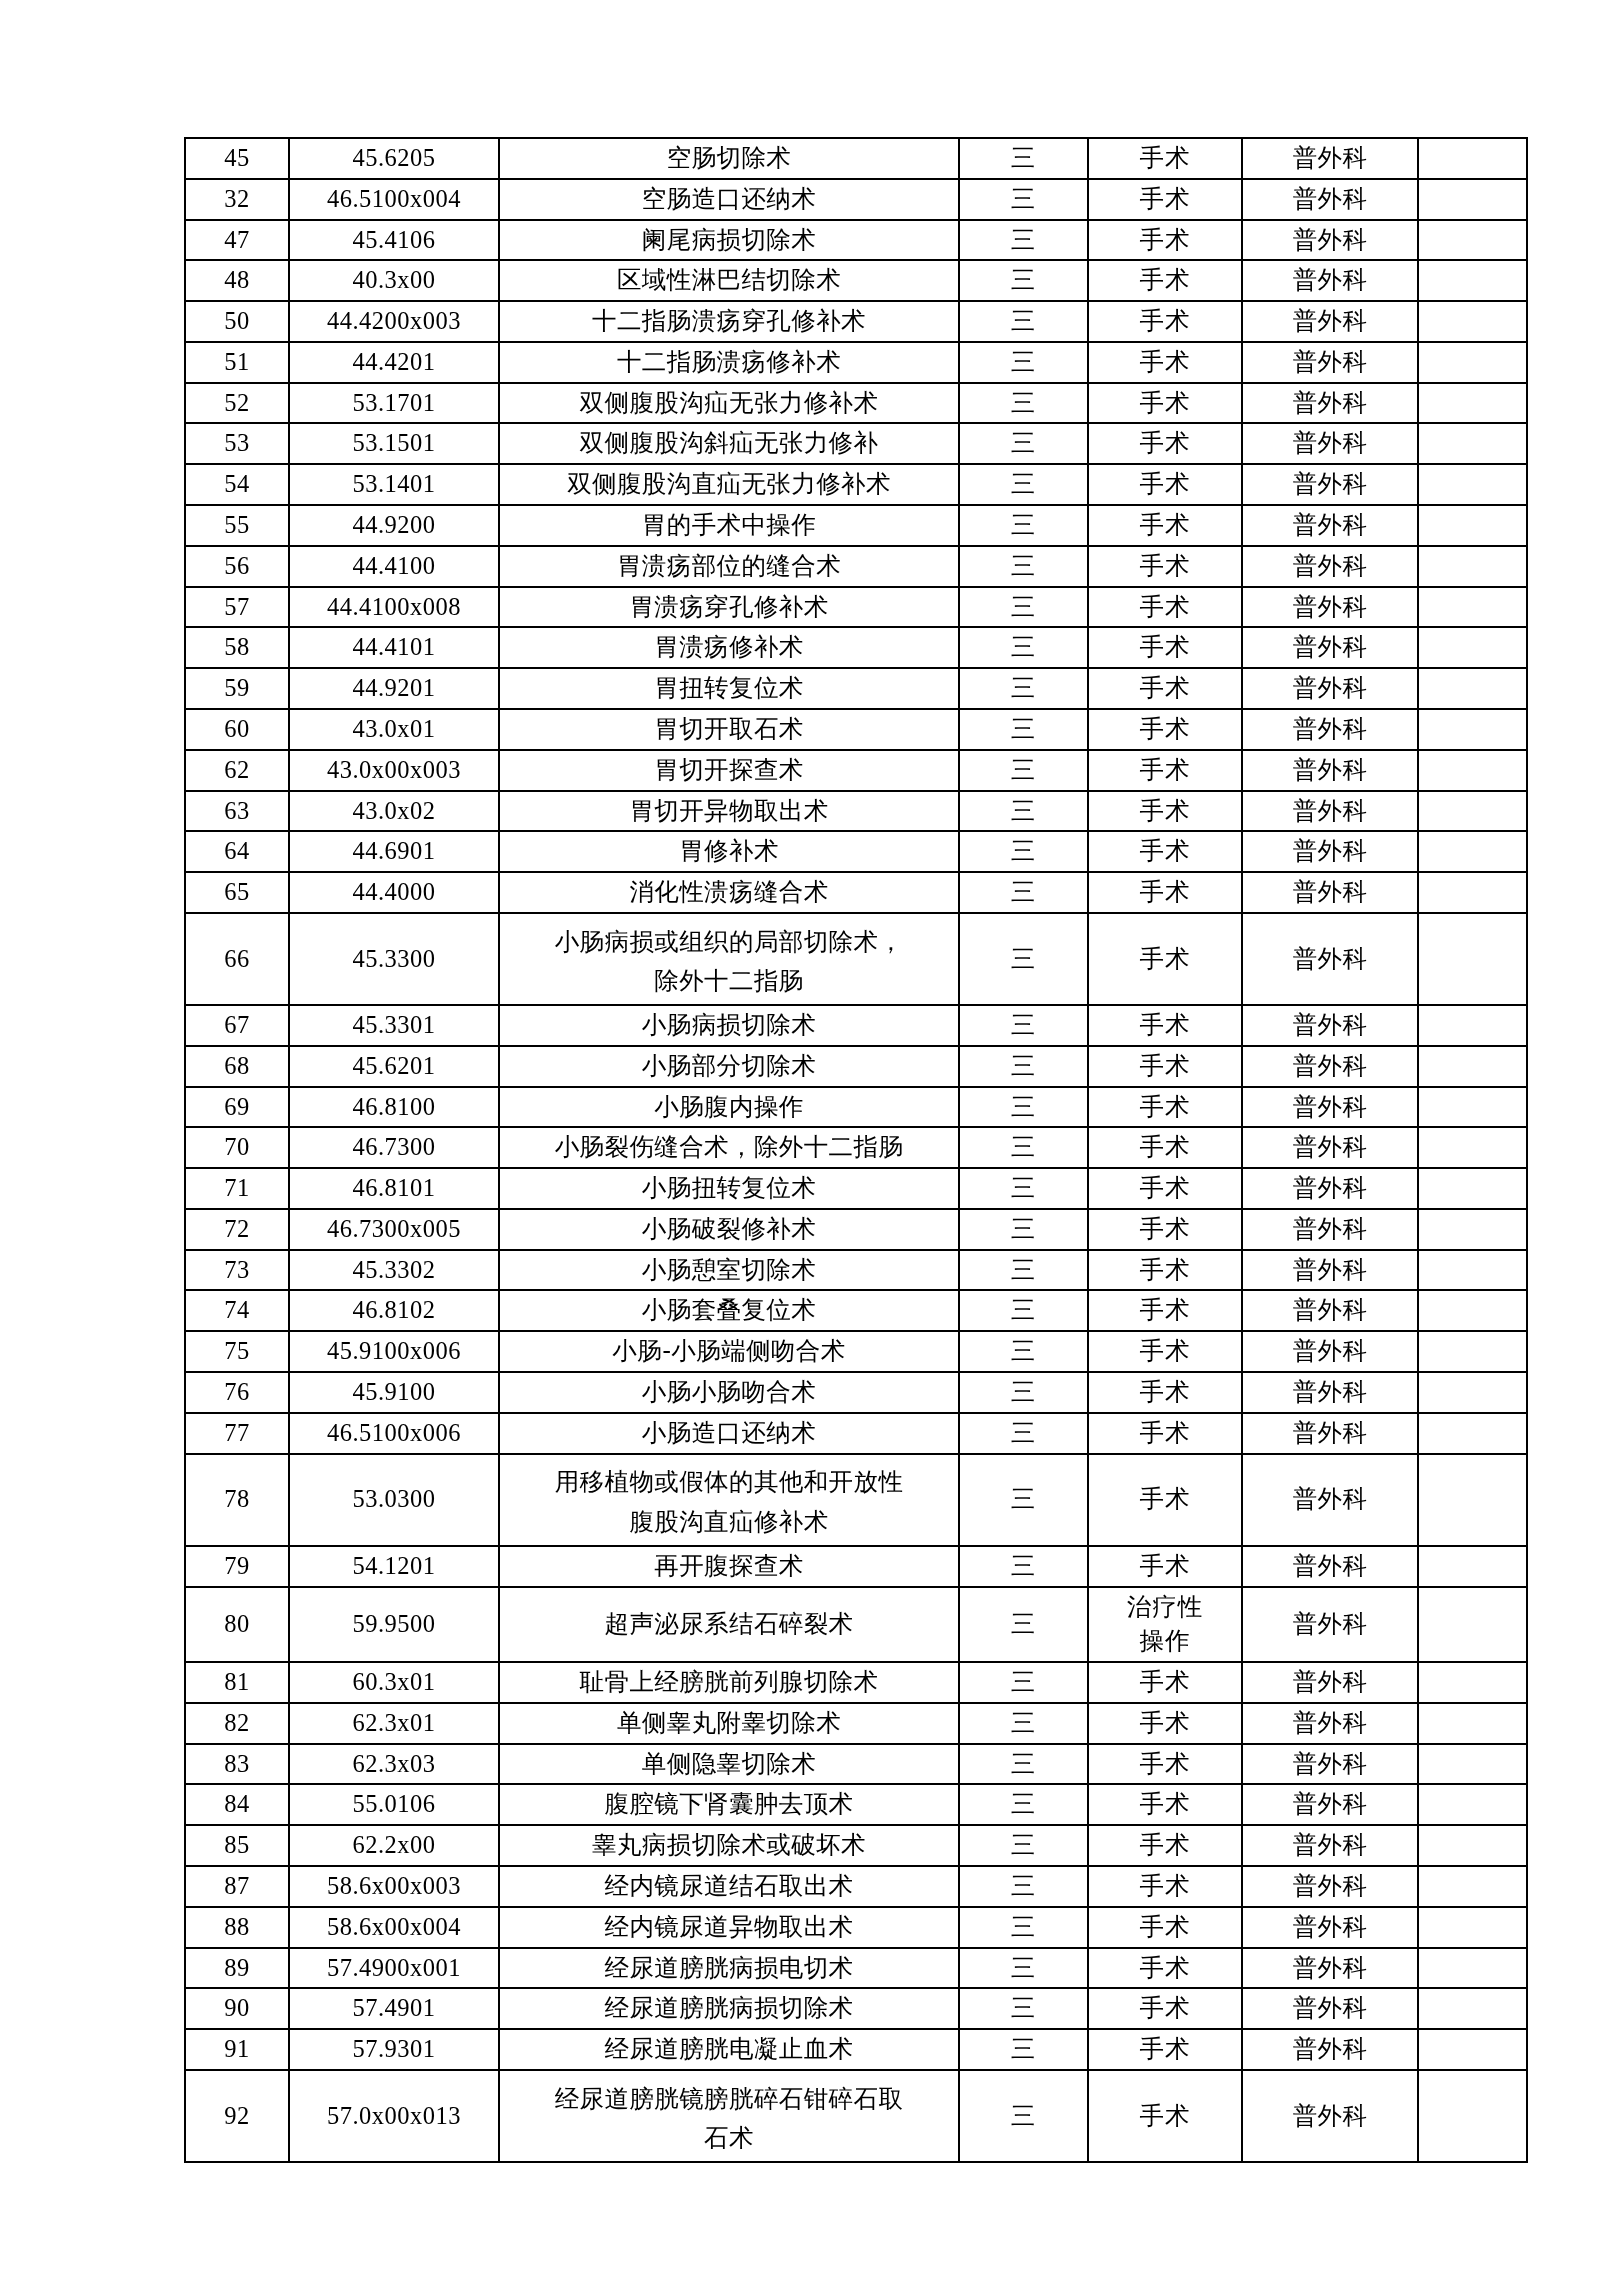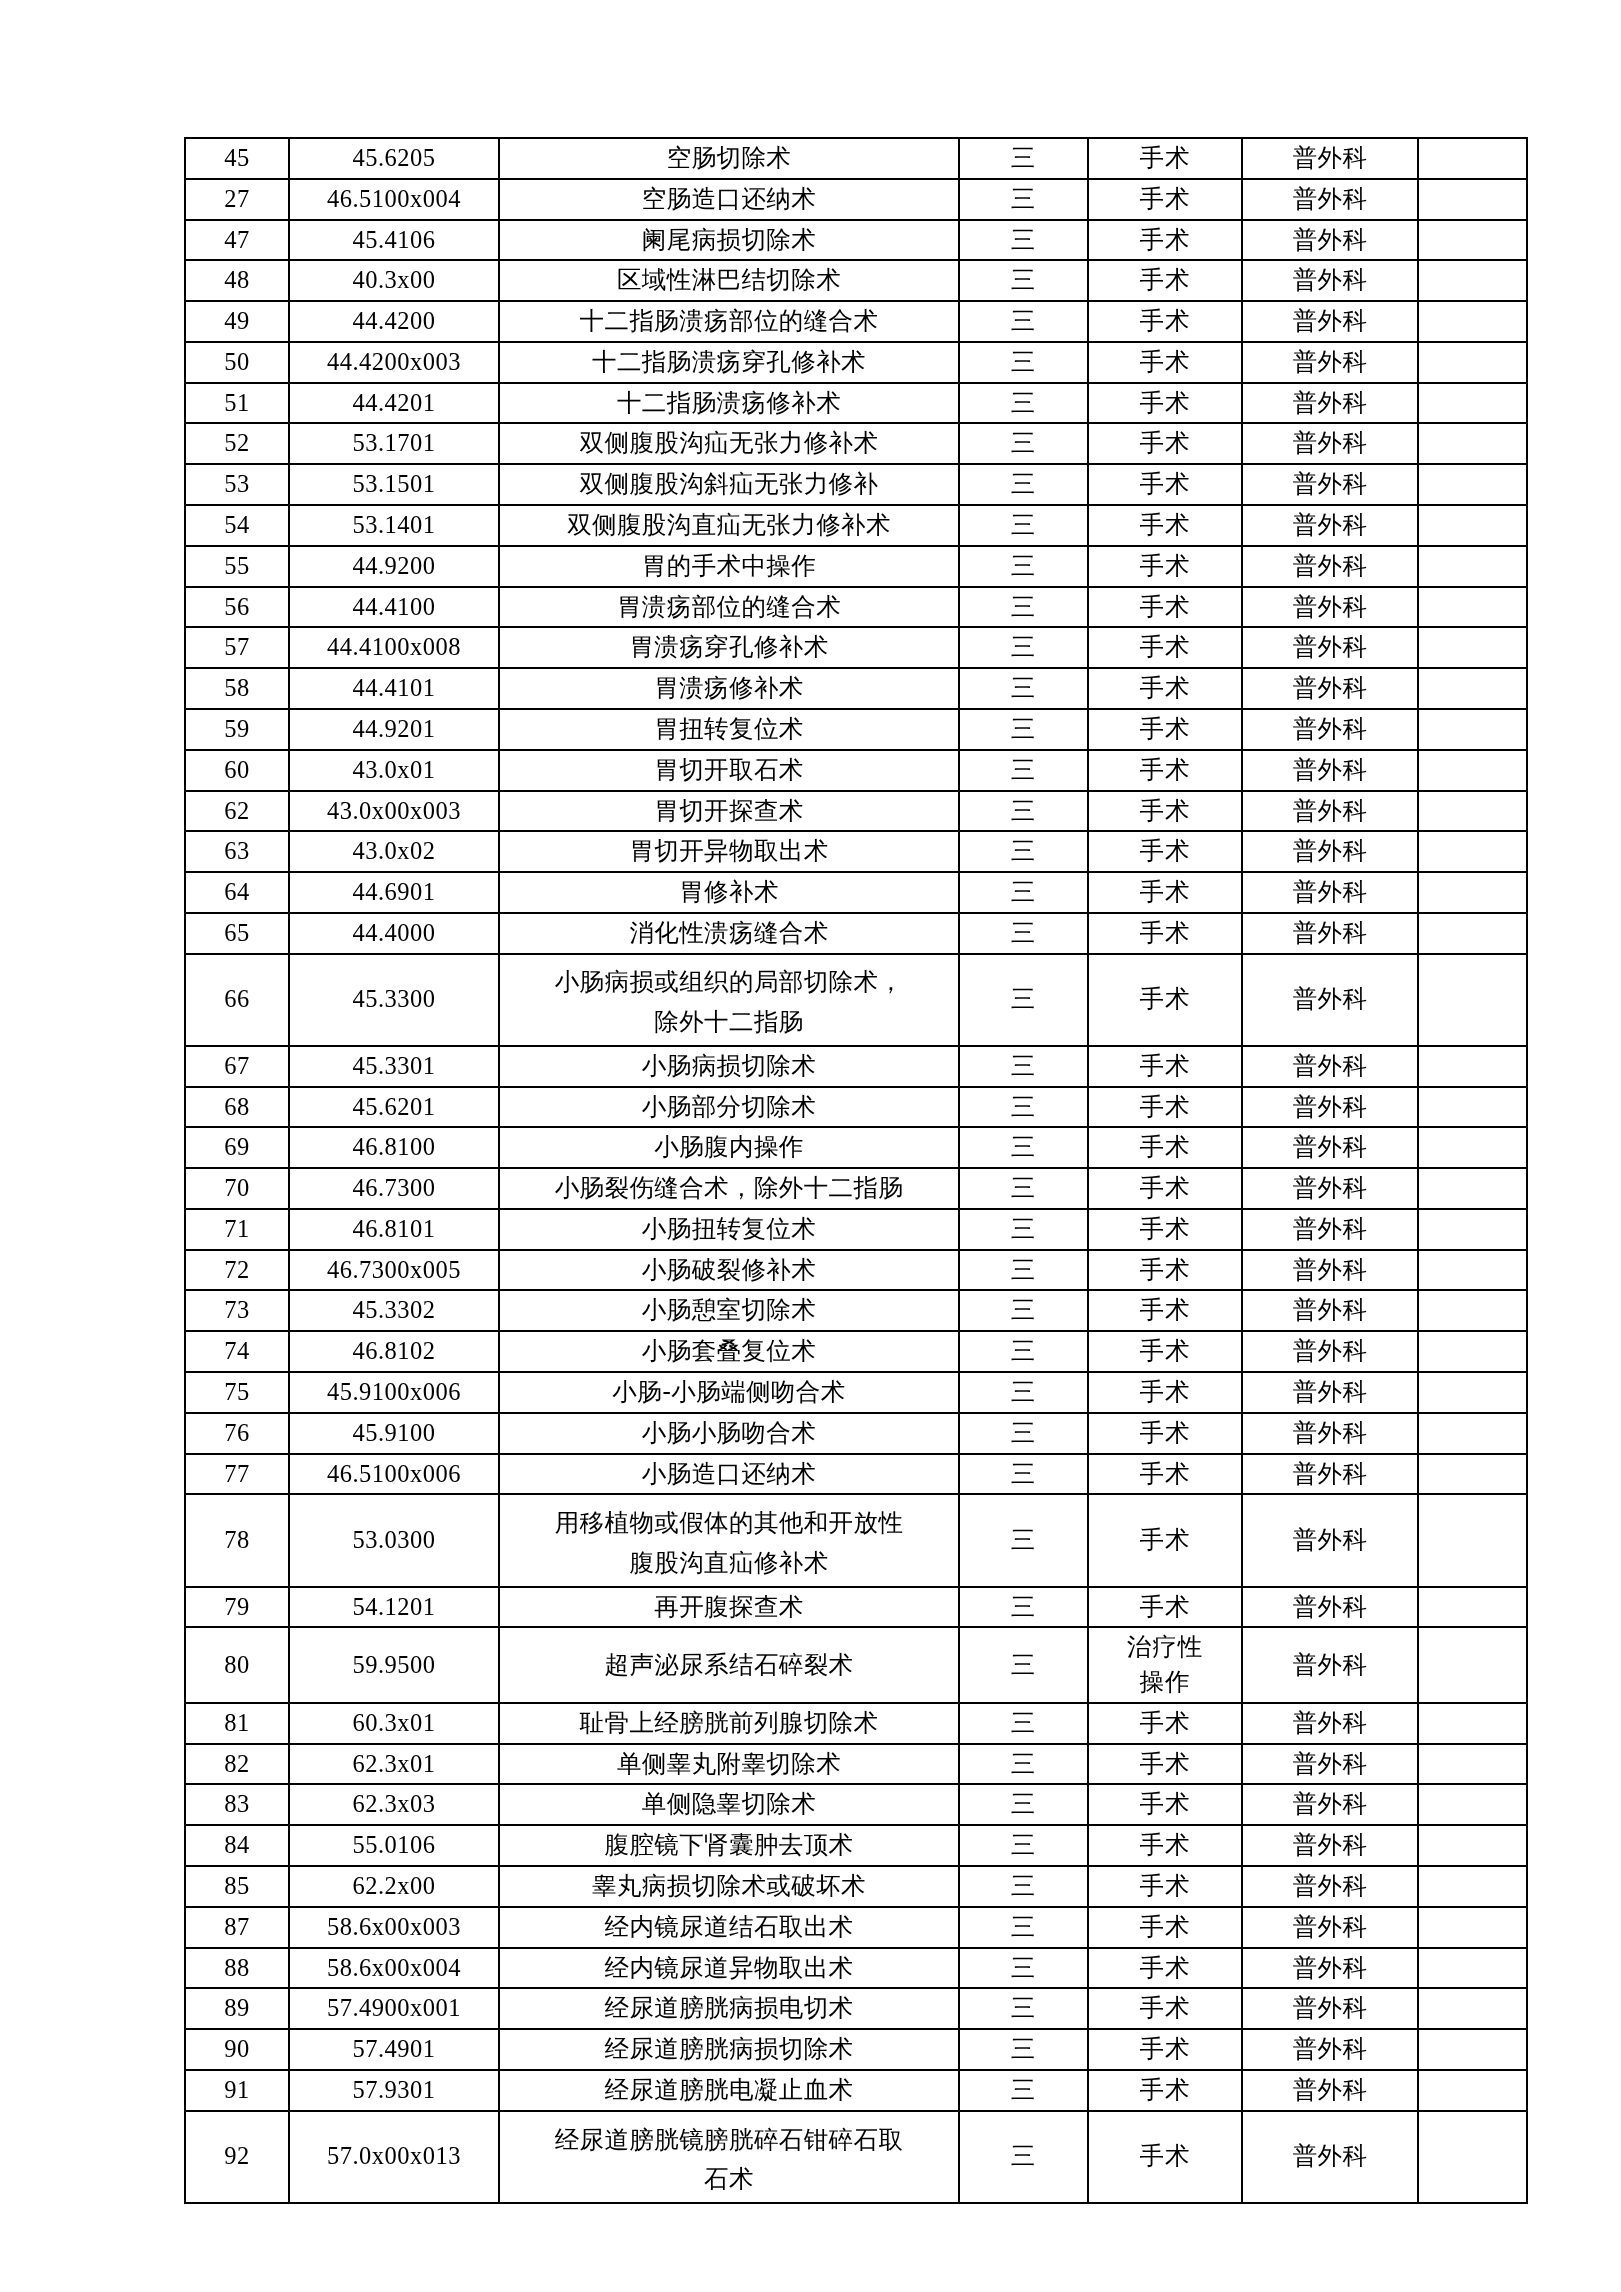--- a/index.html
+++ b/index.html
@@ -96,50 +96,41 @@
           <tr>
             <td class="idx">45</td>
             <td class="code">45.6205</td>
             <td class="name">空肠切除术</td>
             <td class="grade">三</td>
             <td class="type">手术</td>
             <td class="dept">普外科</td>
             <td class="blank"></td>
           </tr>
           <tr>
-            <td class="idx">27</td>
+            <td class="idx">32</td>
             <td class="code">46.5100x004</td>
             <td class="name">空肠造口还纳术</td>
             <td class="grade">三</td>
             <td class="type">手术</td>
             <td class="dept">普外科</td>
             <td class="blank"></td>
           </tr>
           <tr>
             <td class="idx">47</td>
             <td class="code">45.4106</td>
             <td class="name">阑尾病损切除术</td>
             <td class="grade">三</td>
             <td class="type">手术</td>
             <td class="dept">普外科</td>
             <td class="blank"></td>
           </tr>
           <tr>
             <td class="idx">48</td>
             <td class="code">40.3x00</td>
             <td class="name">区域性淋巴结切除术</td>
-            <td class="grade">三</td>
-            <td class="type">手术</td>
-            <td class="dept">普外科</td>
-            <td class="blank"></td>
-          </tr>
-          <tr>
-            <td class="idx">49</td>
-            <td class="code">44.4200</td>
-            <td class="name">十二指肠溃疡部位的缝合术</td>
             <td class="grade">三</td>
             <td class="type">手术</td>
             <td class="dept">普外科</td>
             <td class="blank"></td>
           </tr>
           <tr>
             <td class="idx">50</td>
             <td class="code">44.4200x003</td>
             <td class="name">十二指肠溃疡穿孔修补术</td>
             <td class="grade">三</td>

